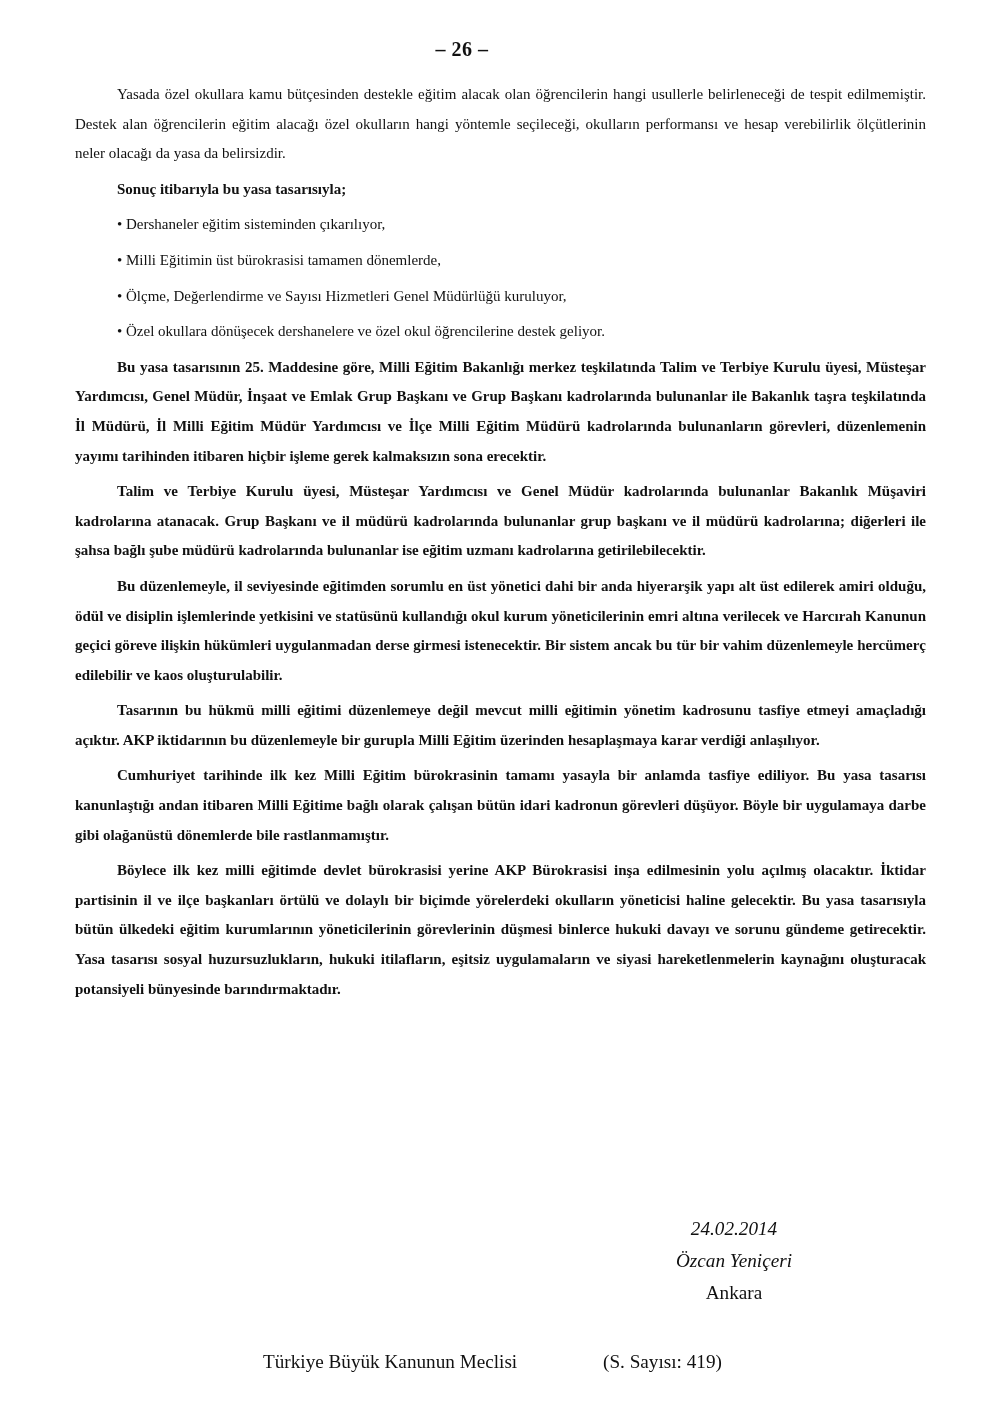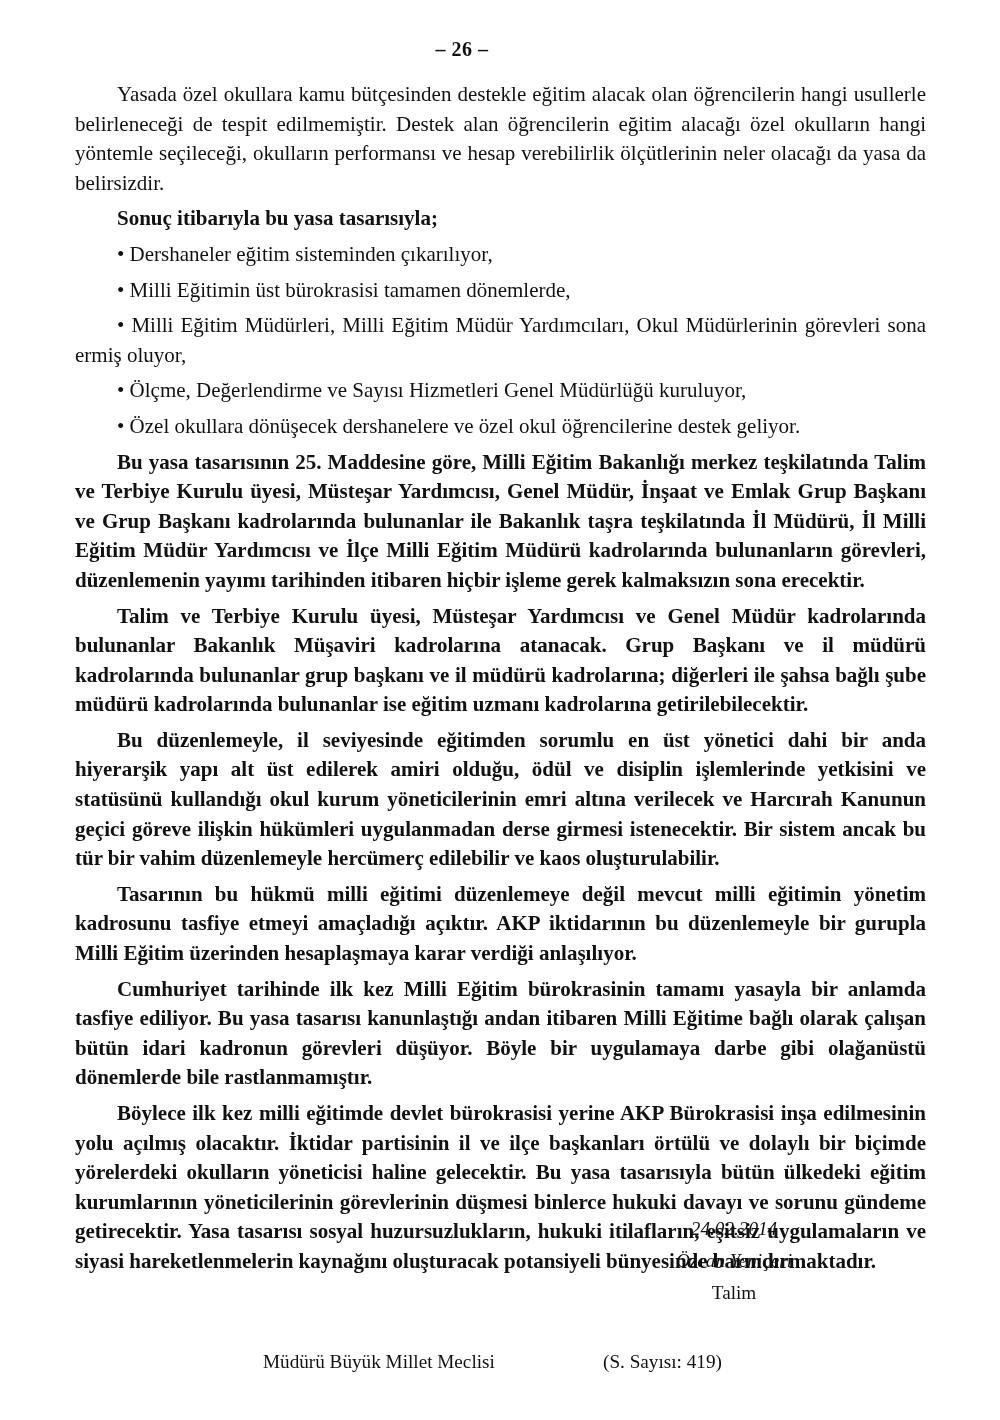--- a/index.html
+++ b/index.html
@@ -7,21 +7,21 @@
     width: 1000px; height: 1420px; position: relative; overflow: hidden;
     font-family: "Liberation Serif", "DejaVu Serif", serif;
     color: #111111;
   }
   .page-number {
     position: absolute; top: 38px; left: 0; width: 924px; text-align: center;
     font-weight: bold; font-size: 20px; letter-spacing: 0.5px;
   }
   .body-text {
     position: absolute; top: 80px; left: 75px; width: 851px;
-    font-size: 21px; line-height: 29.6px; text-align: justify;
+    font-size: 15px; line-height: 29.6px; text-align: justify;
   }
   .body-text p { margin: 0; text-indent: 42px; }
   .body-text p.gap { margin-top: 6px; font-weight: bold; }
   .body-text p.bullet { margin-top: 6px; }
   .signature {
     position: absolute; top: 1213px; left: 604px; width: 260px; text-align: center;
     font-size: 19.2px; line-height: 32px;
   }
   .signature .it { font-style: italic; }
   .footer {
@@ -34,33 +34,32 @@
 </head>
 <body>
 
 <div class="page-number">– 26 –</div>
 
 <div class="body-text">
   <p>Yasada özel okullara kamu bütçesinden destekle eğitim alacak olan öğrencilerin hangi usullerle belirleneceği de tespit edilmemiştir. Destek alan öğrencilerin eğitim alacağı özel okulların hangi yöntemle seçileceği, okulların performansı ve hesap verebilirlik ölçütlerinin neler olacağı da yasa da belirsizdir.</p>
   <p class="gap">Sonuç itibarıyla bu yasa tasarısıyla;</p>
   <p class="bullet">• Dershaneler eğitim sisteminden çıkarılıyor,</p>
   <p class="bullet">• Milli Eğitimin üst bürokrasisi tamamen dönemlerde,</p>
-  <p class="bullet">• Milli Eğitim Müdürleri, Milli Eğitim Müdür Yardımcıları, Okul Müdürlerinin görevleri sona ermiş oluyor,</p>
   <p class="bullet">• Ölçme, Değerlendirme ve Sayısı Hizmetleri Genel Müdürlüğü kuruluyor,</p>
   <p class="bullet">• Özel okullara dönüşecek dershanelere ve özel okul öğrencilerine destek geliyor.</p>
   <p class="gap">Bu yasa tasarısının 25. Maddesine göre, Milli Eğitim Bakanlığı merkez teşkilatında Talim ve Terbiye Kurulu üyesi, Müsteşar Yardımcısı, Genel Müdür, İnşaat ve Emlak Grup Başkanı ve Grup Başkanı kadrolarında bulunanlar ile Bakanlık taşra teşkilatında İl Müdürü, İl Milli Eğitim Müdür Yardımcısı ve İlçe Milli Eğitim Müdürü kadrolarında bulunanların görevleri, düzenlemenin yayımı tarihinden itibaren hiçbir işleme gerek kalmaksızın sona erecektir.</p>
   <p class="gap">Talim ve Terbiye Kurulu üyesi, Müsteşar Yardımcısı ve Genel Müdür kadrolarında bulunanlar Bakanlık Müşaviri kadrolarına atanacak. Grup Başkanı ve il müdürü kadrolarında bulunanlar grup başkanı ve il müdürü kadrolarına; diğerleri ile şahsa bağlı şube müdürü kadrolarında bulunanlar ise eğitim uzmanı kadrolarına getirilebilecektir.</p>
   <p class="gap">Bu düzenlemeyle, il seviyesinde eğitimden sorumlu en üst yönetici dahi bir anda hiyerarşik yapı alt üst edilerek amiri olduğu, ödül ve disiplin işlemlerinde yetkisini ve statüsünü kullandığı okul kurum yöneticilerinin emri altına verilecek ve Harcırah Kanunun geçici göreve ilişkin hükümleri uygulanmadan derse girmesi istenecektir. Bir sistem ancak bu tür bir vahim düzenlemeyle hercümerç edilebilir ve kaos oluşturulabilir.</p>
   <p class="gap">Tasarının bu hükmü milli eğitimi düzenlemeye değil mevcut milli eğitimin yönetim kadrosunu tasfiye etmeyi amaçladığı açıktır. AKP iktidarının bu düzenlemeyle bir gurupla Milli Eğitim üzerinden hesaplaşmaya karar verdiği anlaşılıyor.</p>
   <p class="gap">Cumhuriyet tarihinde ilk kez Milli Eğitim bürokrasinin tamamı yasayla bir anlamda tasfiye ediliyor. Bu yasa tasarısı kanunlaştığı andan itibaren Milli Eğitime bağlı olarak çalışan bütün idari kadronun görevleri düşüyor. Böyle bir uygulamaya darbe gibi olağanüstü dönemlerde bile rastlanmamıştır.</p>
   <p class="gap">Böylece ilk kez milli eğitimde devlet bürokrasisi yerine AKP Bürokrasisi inşa edilmesinin yolu açılmış olacaktır. İktidar partisinin il ve ilçe başkanları örtülü ve dolaylı bir biçimde yörelerdeki okulların yöneticisi haline gelecektir. Bu yasa tasarısıyla bütün ülkedeki eğitim kurumlarının yöneticilerinin görevlerinin düşmesi binlerce hukuki davayı ve sorunu gündeme getirecektir. Yasa tasarısı sosyal huzursuzlukların, hukuki itilafların, eşitsiz uygulamaların ve siyasi hareketlenmelerin kaynağını oluşturacak potansiyeli bünyesinde barındırmaktadır.</p>
 </div>
 
 <div class="signature">
   <div class="it">24.02.2014</div>
   <div class="it">Özcan Yeniçeri</div>
-  <div>Talim</div>
+  <div>Ankara</div>
 </div>
 
 <div class="footer">
-  <span class="left">Müdürü Büyük Millet Meclisi</span>
+  <span class="left">Türkiye Büyük Kanunun Meclisi</span>
   <span class="right">(S. Sayısı: 419)</span>
 </div>
 
 </body></html>

